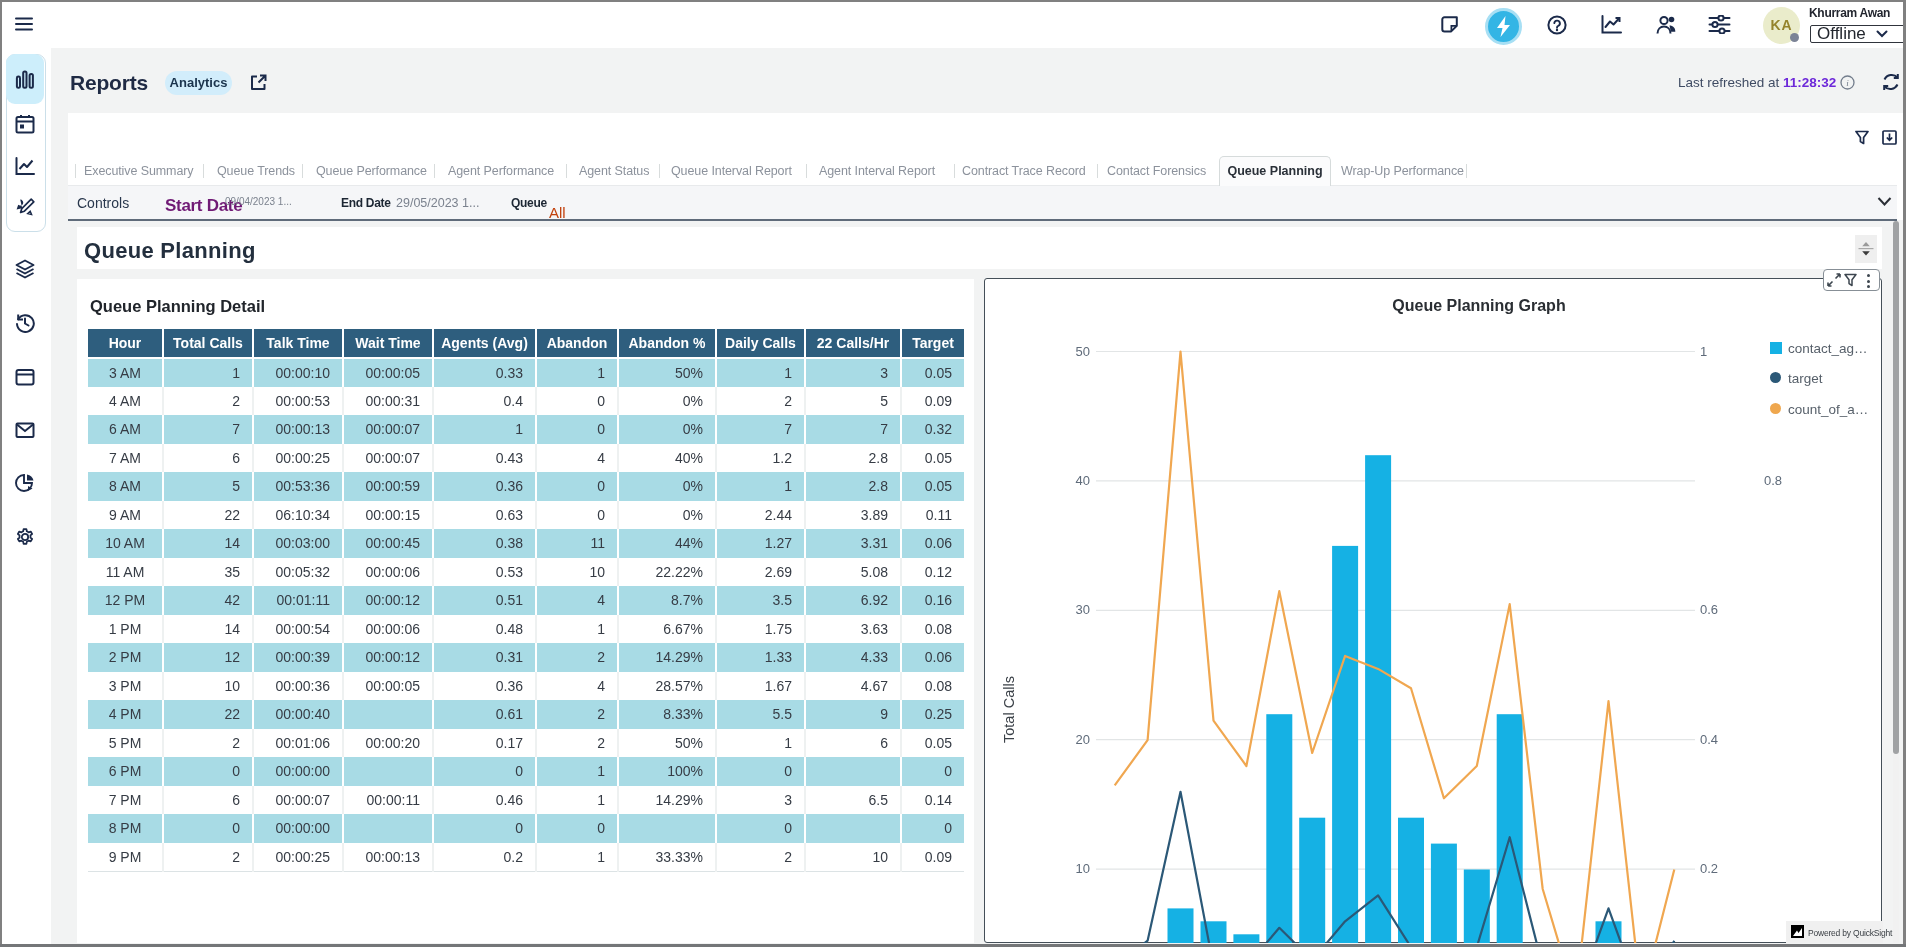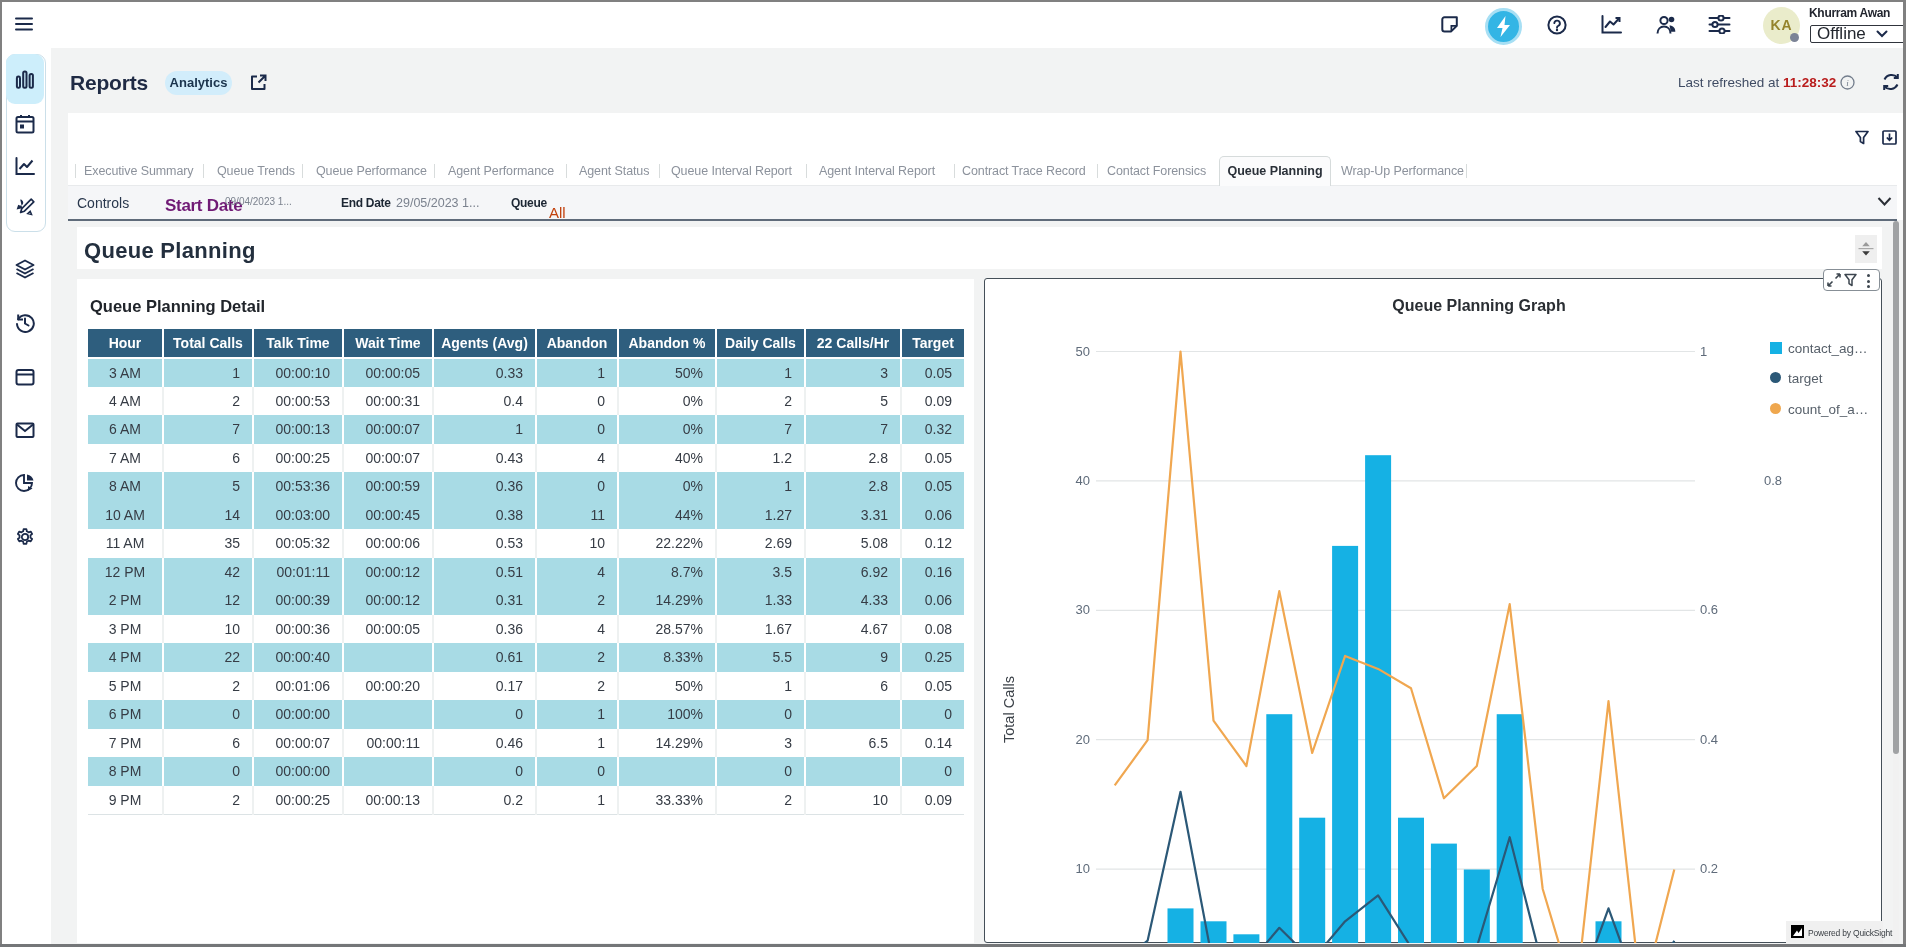--- a/index.html
+++ b/index.html
@@ -159,21 +159,21 @@
     <path fill="none" stroke="#1b2a4a" stroke-width="2.1" d="M12 8.2 a3.8 3.8 0 1 0 0 7.6 a3.8 3.8 0 1 0 0-7.6 Z"></path>
     <path fill="none" stroke="#1b2a4a" stroke-width="2.1" stroke-linejoin="round" d="M10.3 2.5 h3.4 l.45 2.6 a7.2 7.2 0 0 1 2.2 1.27 l2.5-.9 1.7 2.94 -2.05 1.7 a7.2 7.2 0 0 1 0 2.54 l2.05 1.7 -1.7 2.94 -2.5-.9 a7.2 7.2 0 0 1 -2.2 1.27 l-.45 2.6 h-3.4 l-.45-2.6 a7.2 7.2 0 0 1 -2.2-1.27 l-2.5.9 -1.7-2.94 2.05-1.7 a7.2 7.2 0 0 1 0-2.54 l-2.05-1.7 1.7-2.94 2.5.9 a7.2 7.2 0 0 1 2.2-1.27 Z"></path>
   </svg>
 
 <div class="abs" style="left:70px;top:71px;font-size:21px;font-weight:bold;color:#1f2a44;letter-spacing:-0.2px">Reports</div>
 <div class="abs" style="left:165px;top:71px;width:67px;height:24px;background:#d2edfb;border-radius:12px;text-align:center;line-height:24px;font-size:13px;font-weight:bold;color:#1b344d">Analytics</div>
 <svg class="abs" style="left:249px;top:73px" width="19" height="19" viewBox="0 0 19 19">
     <path d="M8 3.5 H3 V16 H15.5 V11" fill="none" stroke="#1b2a4a" stroke-width="2" stroke-linejoin="round"></path>
     <path d="M11 2.5 h5.5 V8 M16 3 L9.5 9.5" fill="none" stroke="#1b2a4a" stroke-width="2"></path>
   </svg>
-<div class="abs" style="left:1678px;top:75px;font-size:13.5px;color:#3f4b63">Last refreshed at <b style="color:#b91c1c">11:28:32</b></div>
+<div class="abs" style="left:1678px;top:75px;font-size:13.5px;color:#3f4b63">Last refreshed at <b style="color:#6d28d9">11:28:32</b></div>
 <svg class="abs" style="left:1840px;top:75px" width="15" height="15" viewBox="0 0 15 15">
     <circle cx="7.5" cy="7.5" r="6.5" fill="none" stroke="#737d8c" stroke-width="1.3"></circle>
     <text x="7.5" y="11" text-anchor="middle" font-size="9" fill="#737d8c" font-family="Liberation Serif" font-style="italic">i</text>
   </svg>
 <svg class="abs" style="left:1882px;top:73px" width="18" height="18" viewBox="0 0 18 18">
     <g fill="none" stroke="#1b2a4a" stroke-width="2">
       <path d="M15.5 4.5 A8 8 0 0 0 2.5 6.5"></path>
       <path d="M2.5 13.5 A8 8 0 0 0 15.5 11.5"></path>
     </g>
     <path d="M15.8 1 v4 h-4" fill="none" stroke="#1b2a4a" stroke-width="2"></path>
@@ -312,20 +312,32 @@
           <td class="r">5</td>
           <td class="r">00:53:36</td>
           <td class="r">00:00:59</td>
           <td class="r">0.36</td>
           <td class="r">0</td>
           <td class="r">0%</td>
           <td class="r">1</td>
           <td class="r">2.8</td>
           <td class="r">0.05</td>
         </tr>
+<tr class="wh">
+          <td class="l">9 AM</td>
+          <td class="r">22</td>
+          <td class="r">06:10:34</td>
+          <td class="r">00:00:15</td>
+          <td class="r">0.63</td>
+          <td class="r">0</td>
+          <td class="r">0%</td>
+          <td class="r">2.44</td>
+          <td class="r">3.89</td>
+          <td class="r">0.11</td>
+        </tr>
 <tr class="tl">
           <td class="l">10 AM</td>
           <td class="r">14</td>
           <td class="r">00:03:00</td>
           <td class="r">00:00:45</td>
           <td class="r">0.38</td>
           <td class="r">11</td>
           <td class="r">44%</td>
           <td class="r">1.27</td>
           <td class="r">3.31</td>
@@ -347,20 +359,32 @@
           <td class="l">12 PM</td>
           <td class="r">42</td>
           <td class="r">00:01:11</td>
           <td class="r">00:00:12</td>
           <td class="r">0.51</td>
           <td class="r">4</td>
           <td class="r">8.7%</td>
           <td class="r">3.5</td>
           <td class="r">6.92</td>
           <td class="r">0.16</td>
+        </tr>
+<tr class="wh">
+          <td class="l">1 PM</td>
+          <td class="r">14</td>
+          <td class="r">00:00:54</td>
+          <td class="r">00:00:06</td>
+          <td class="r">0.48</td>
+          <td class="r">1</td>
+          <td class="r">6.67%</td>
+          <td class="r">1.75</td>
+          <td class="r">3.63</td>
+          <td class="r">0.08</td>
         </tr>
 <tr class="tl">
           <td class="l">2 PM</td>
           <td class="r">12</td>
           <td class="r">00:00:39</td>
           <td class="r">00:00:12</td>
           <td class="r">0.31</td>
           <td class="r">2</td>
           <td class="r">14.29%</td>
           <td class="r">1.33</td>

